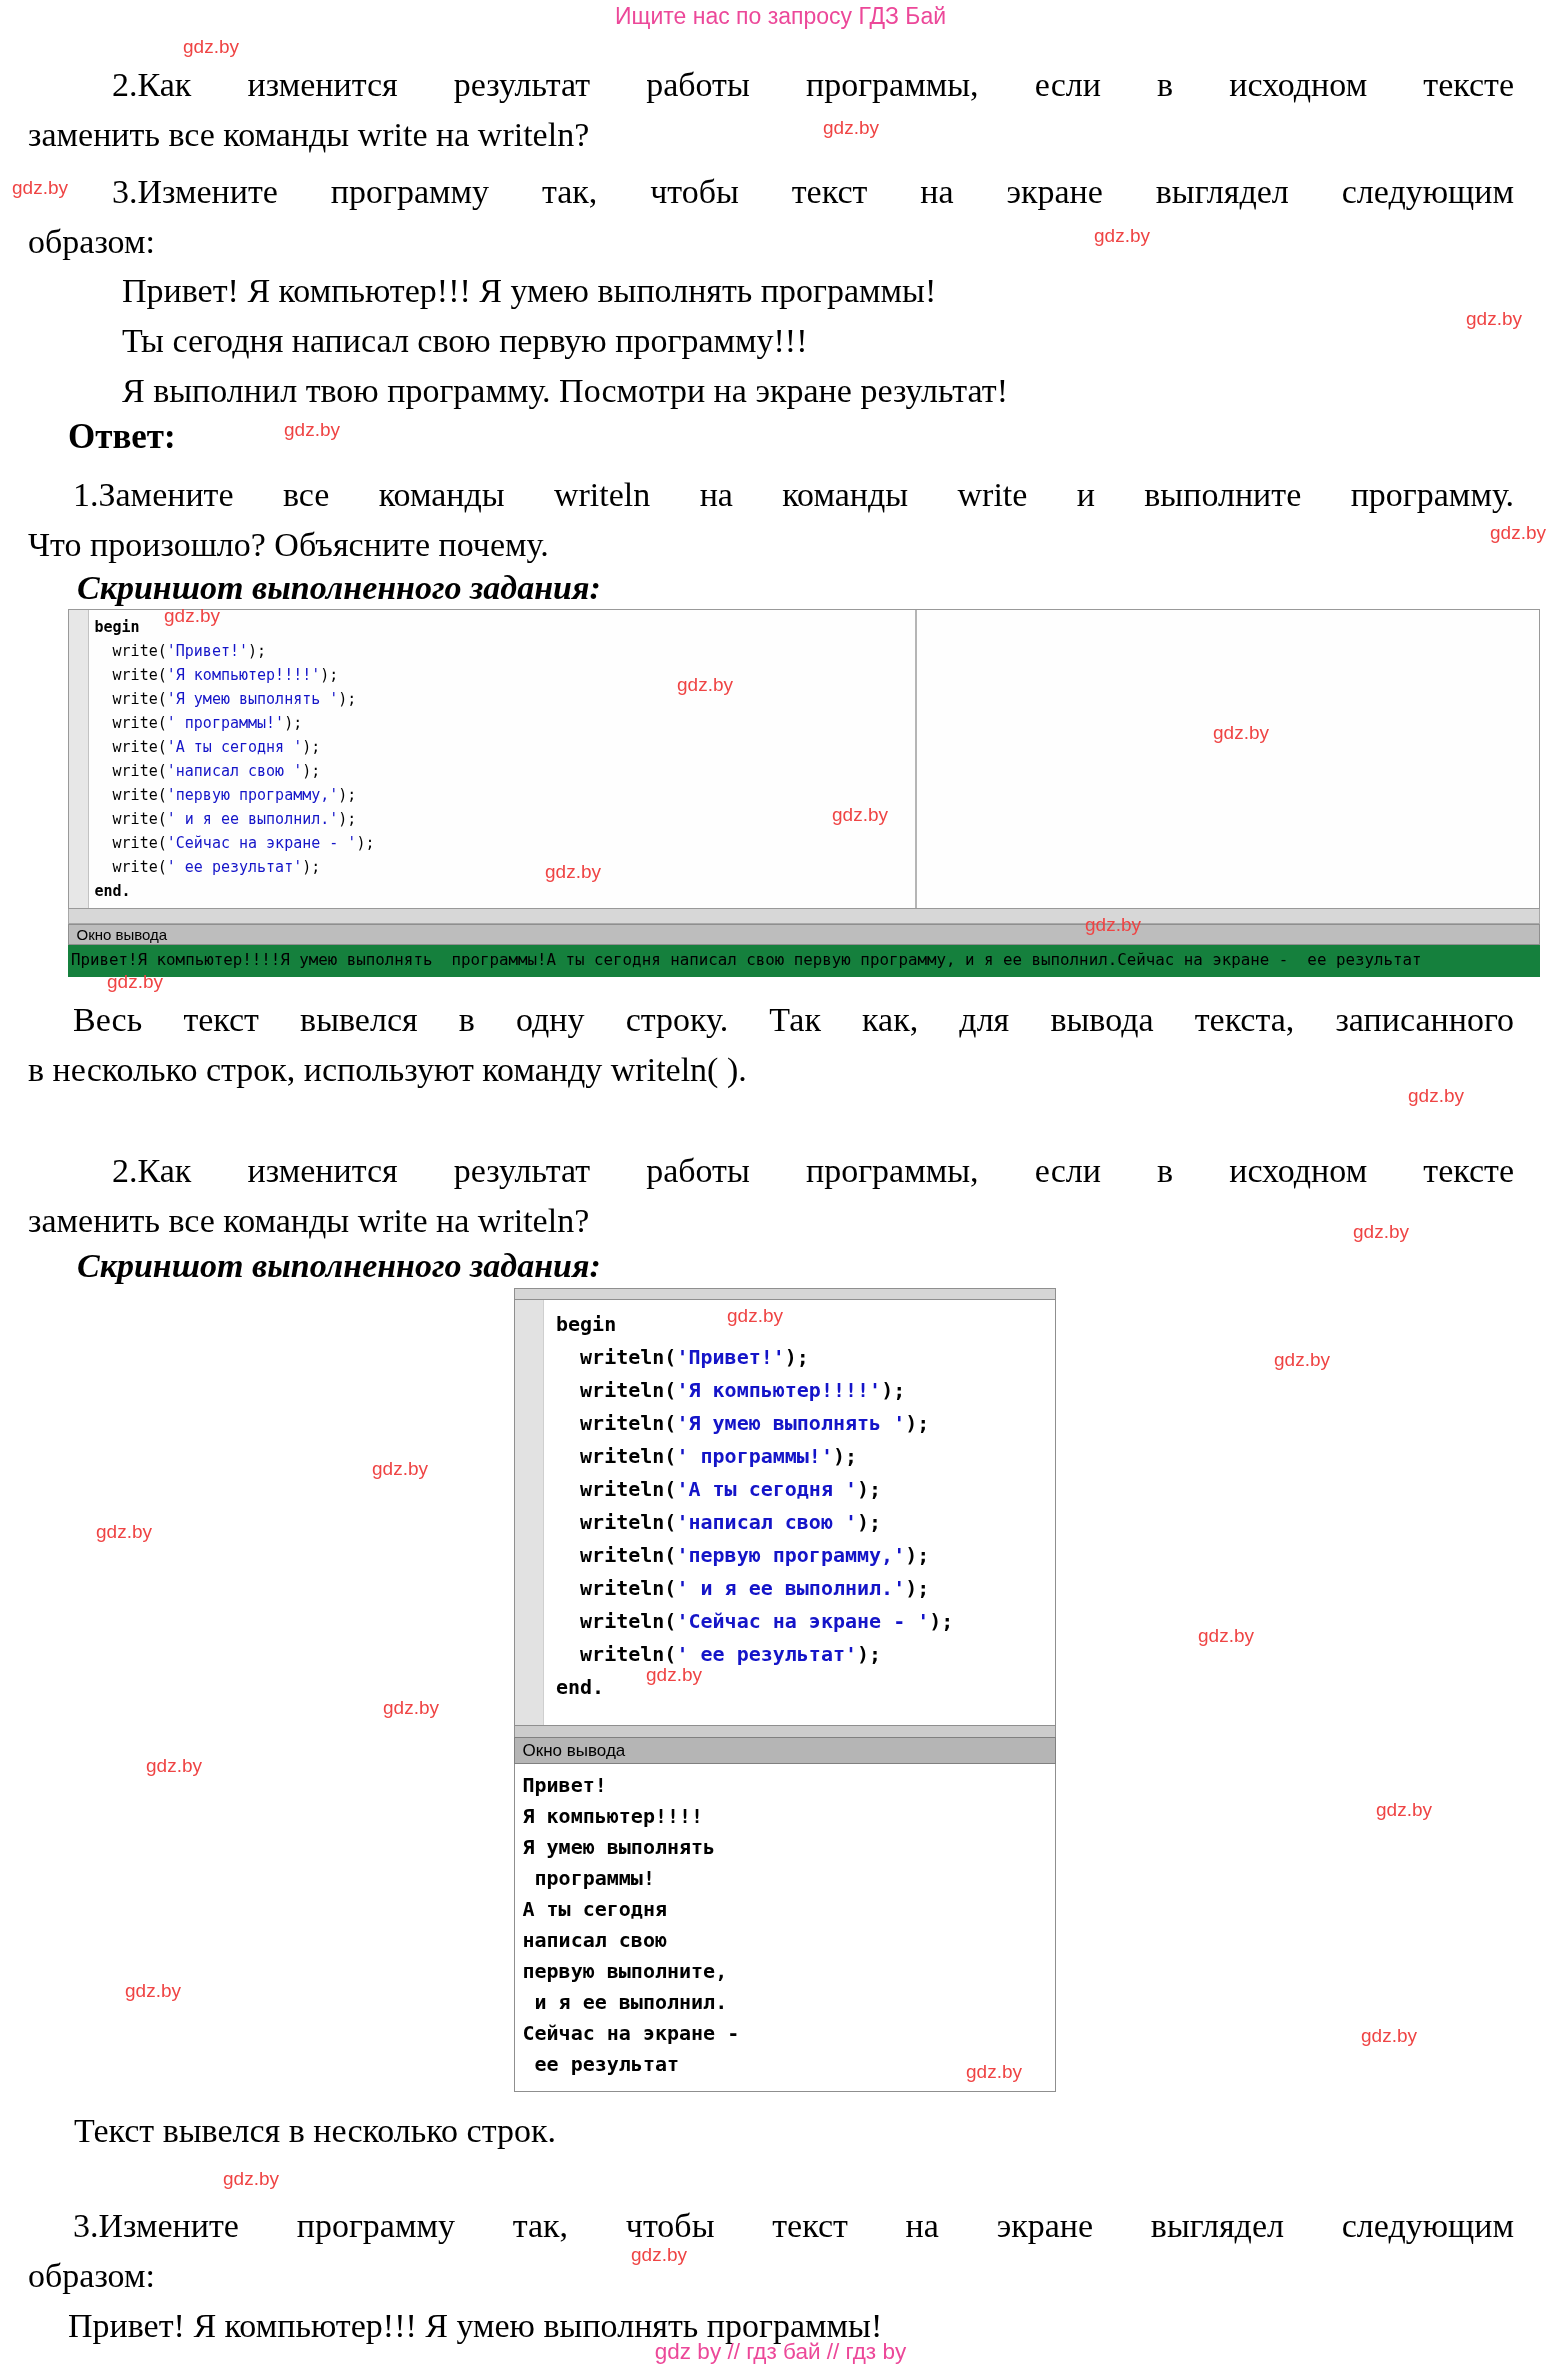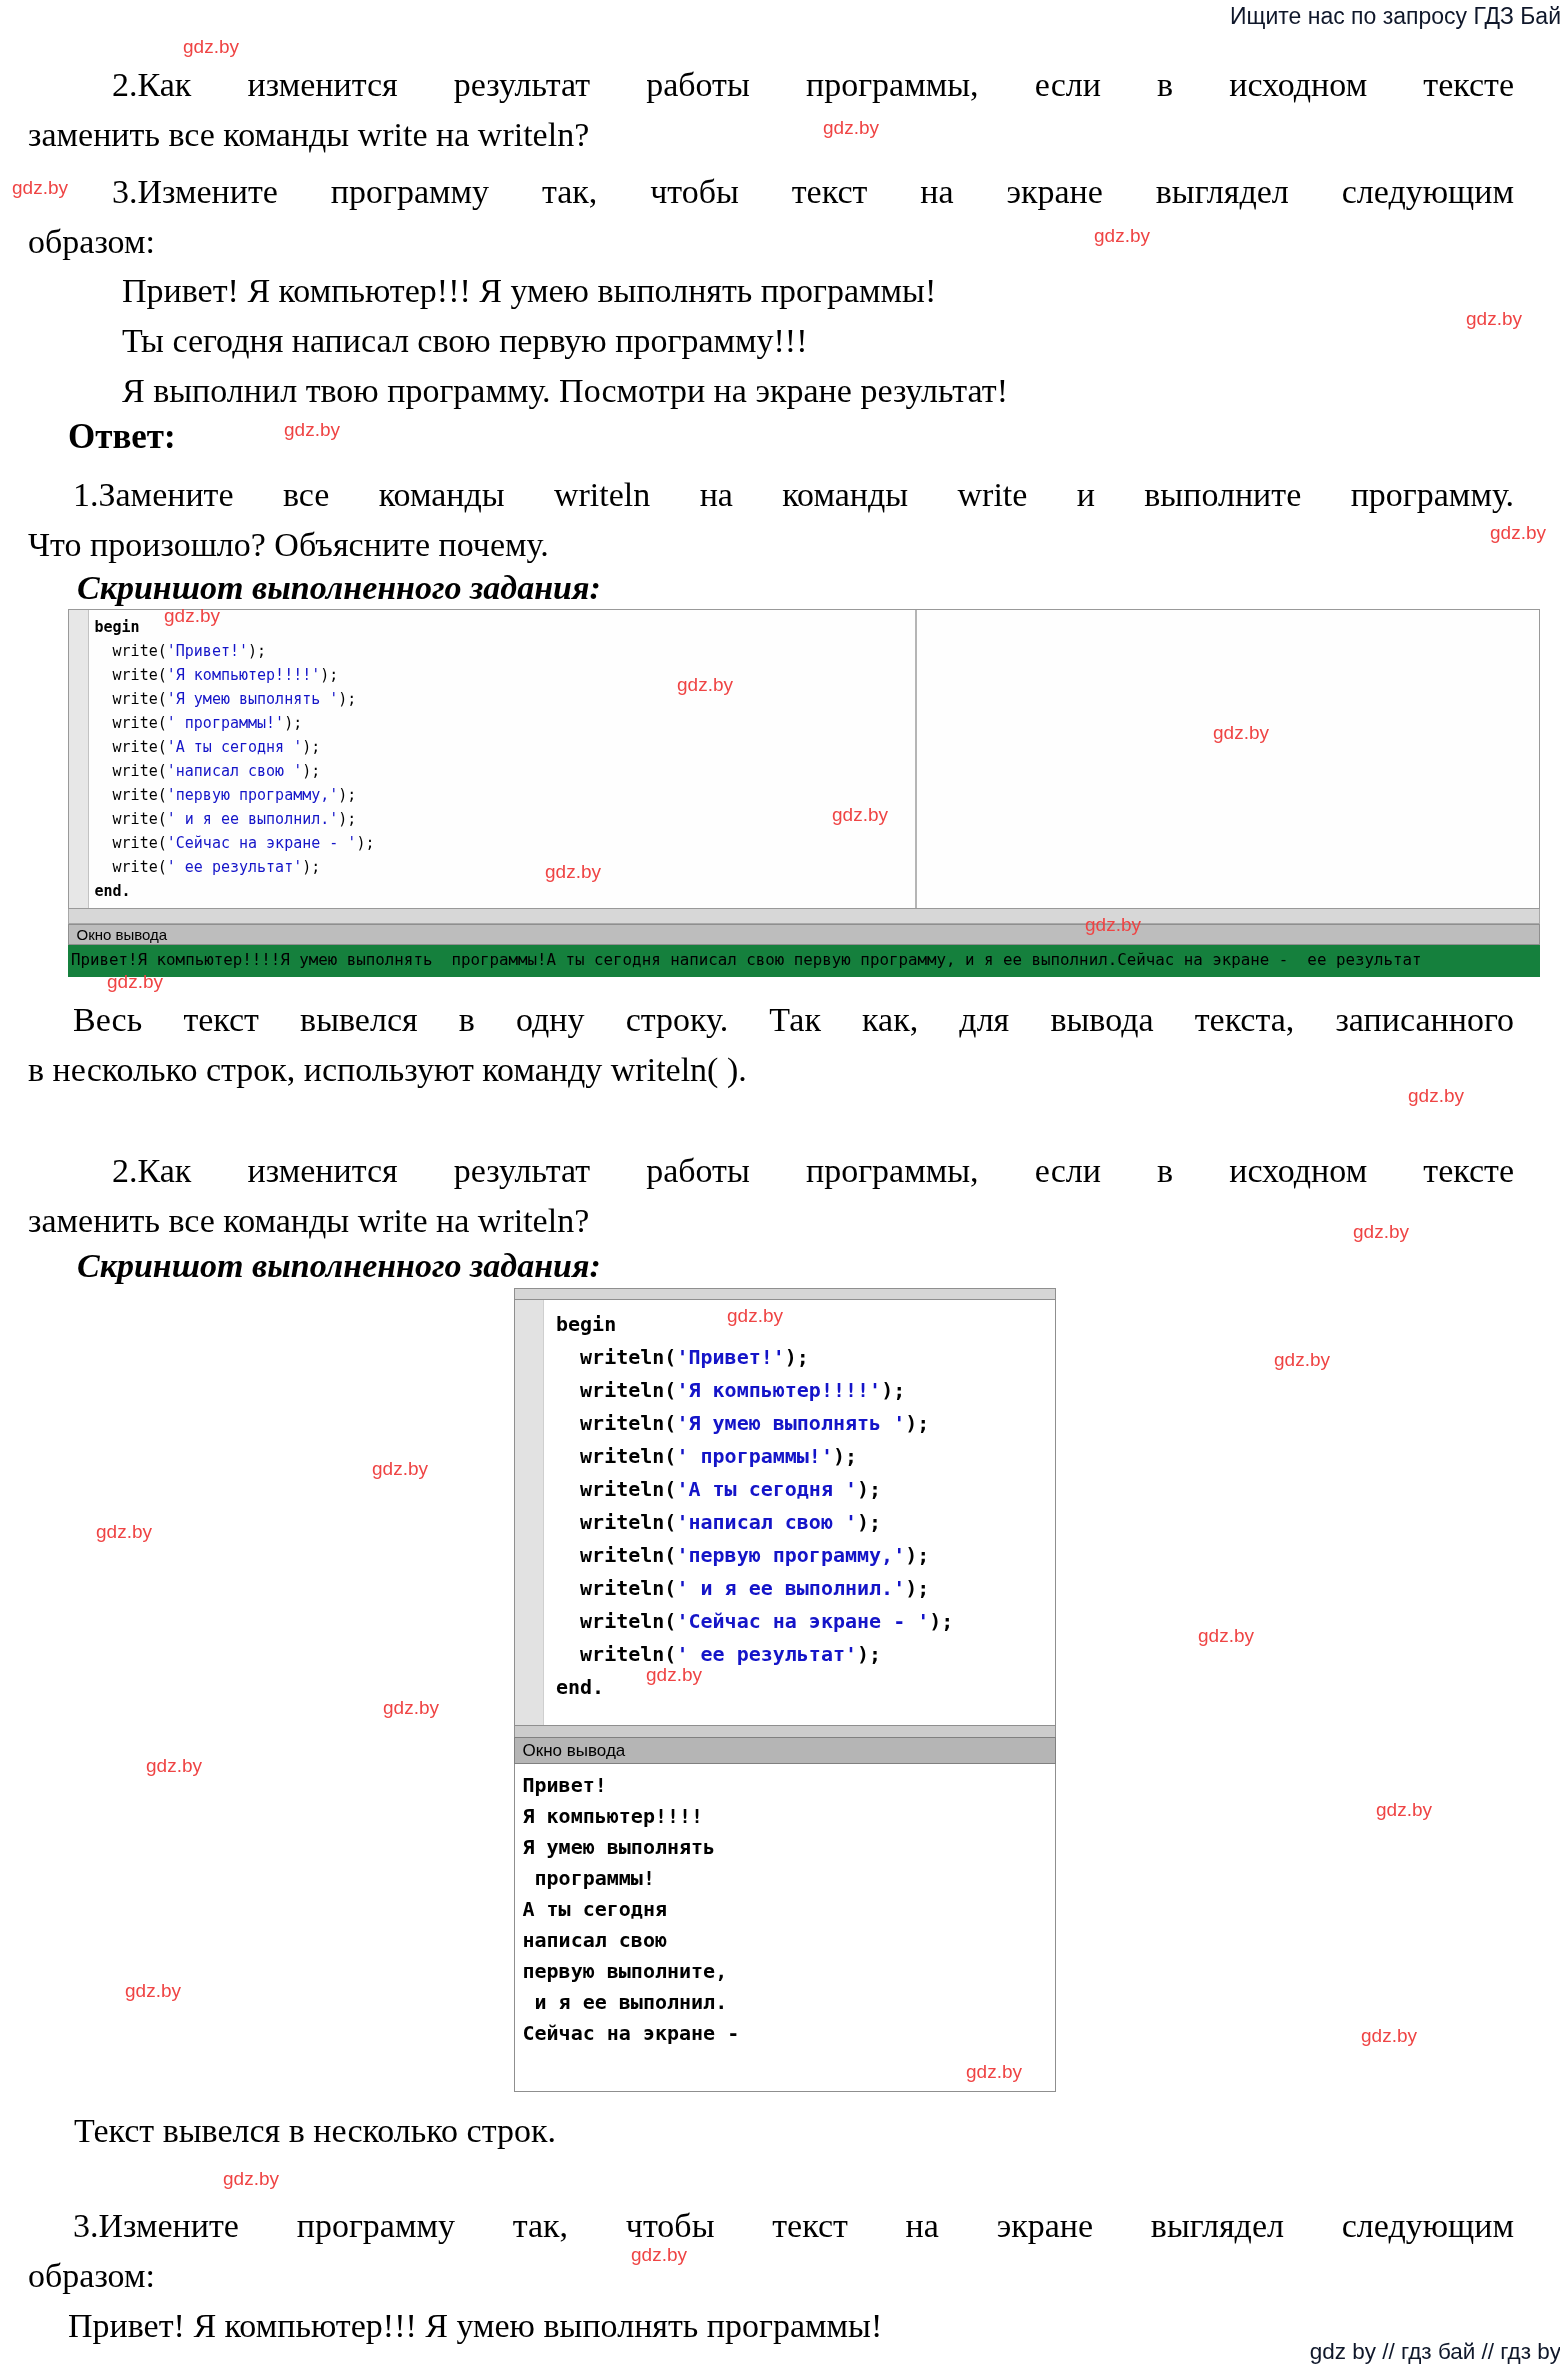--- a/index.html
+++ b/index.html
@@ -1,21 +1,21 @@
 <!DOCTYPE html>
 <html style="font-size:12px"><head>
 <meta charset="utf-8">
 <style>
   * { margin:0; padding:0; box-sizing:border-box; }
   html, body { background:#ffffff; }
   .page { position:relative; width:1561px; height:2366px; background:#ffffff;
           font-family:"Liberation Serif", serif; color:#000; overflow:hidden; }
 
-  .banner { position:absolute; left:0; width:100%; text-align:right;
-            font-family:"Liberation Sans", sans-serif; color:#0f172a; }
+  .banner { position:absolute; left:0; width:100%; text-align:center;
+            font-family:"Liberation Sans", sans-serif; color:#ec4899; }
   .banner-top { top:3px; font-size:23px; }
   .banner-bottom { top:2339px; font-size:22.5px; }
 
   .para { position:absolute; left:28px; width:1486px; font-size:34px; line-height:50px; }
   .para .fill { text-align:justify; text-align-last:justify; }
   .indent-lg > div:first-child { text-indent:84px; }
   .indent-sm > div:first-child { text-indent:45px; }
 
   .sample { position:absolute; left:122px; top:266px; font-size:34px; line-height:50px; }
   .answer-label { position:absolute; left:68px; top:417px; font-size:35px; font-weight:bold;text-align:center; }
@@ -125,21 +125,21 @@
   <div class="shot2">
     <div class="shot2-top"></div>
     <div class="shot2-editor">
       <div class="gutter2"></div>
       <div class="code code2" id="code2"><div class="kw">begin</div><div><span>  writeln(</span><span class="str">'Привет!'</span><span>);</span></div><div><span>  writeln(</span><span class="str">'Я компьютер!!!!'</span><span>);</span></div><div><span>  writeln(</span><span class="str">'Я умею выполнять '</span><span>);</span></div><div><span>  writeln(</span><span class="str">' программы!'</span><span>);</span></div><div><span>  writeln(</span><span class="str">'А ты сегодня '</span><span>);</span></div><div><span>  writeln(</span><span class="str">'написал свою '</span><span>);</span></div><div><span>  writeln(</span><span class="str">'первую программу,'</span><span>);</span></div><div><span>  writeln(</span><span class="str">' и я ее выполнил.'</span><span>);</span></div><div><span>  writeln(</span><span class="str">'Сейчас на экране - '</span><span>);</span></div><div><span>  writeln(</span><span class="str">' ее результат'</span><span>);</span></div><div class="kw">end.</div></div>
     </div>
     <div class="scroll2"></div>
     <div class="outbar2">
       <span>Окно вывода</span>
     </div>
-    <div class="out2" id="out2"><div>Привет!</div><div>Я компьютер!!!!</div><div>Я умею выполнять</div><div> программы!</div><div>А ты сегодня</div><div>написал свою</div><div>первую выполните,</div><div> и я ее выполнил.</div><div>Сейчас на экране - </div></div>
+    <div class="out2" id="out2"><div>Привет!</div><div>Я компьютер!!!!</div><div>Я умею выполнять</div><div> программы!</div><div>А ты сегодня</div><div>написал свою</div><div>первую выполните,</div><div> и я ее выполнил.</div><div>Сейчас на экране - </div><div> ее результат</div></div>
   </div>
 
   <div class="para pos-conc2">Текст вывелся в несколько строк.</div>
   <div class="para indent-sm pos-q3b">
       <div class="fill">3.Измените программу так, чтобы текст на экране выглядел следующим</div>
       <div>образом:</div>
     </div>
   <div class="para pos-sample2">Привет! Я компьютер!!! Я умею выполнять программы!</div>
 
   <div class="banner banner-bottom">gdz by // гдз бай // гдз by</div>

